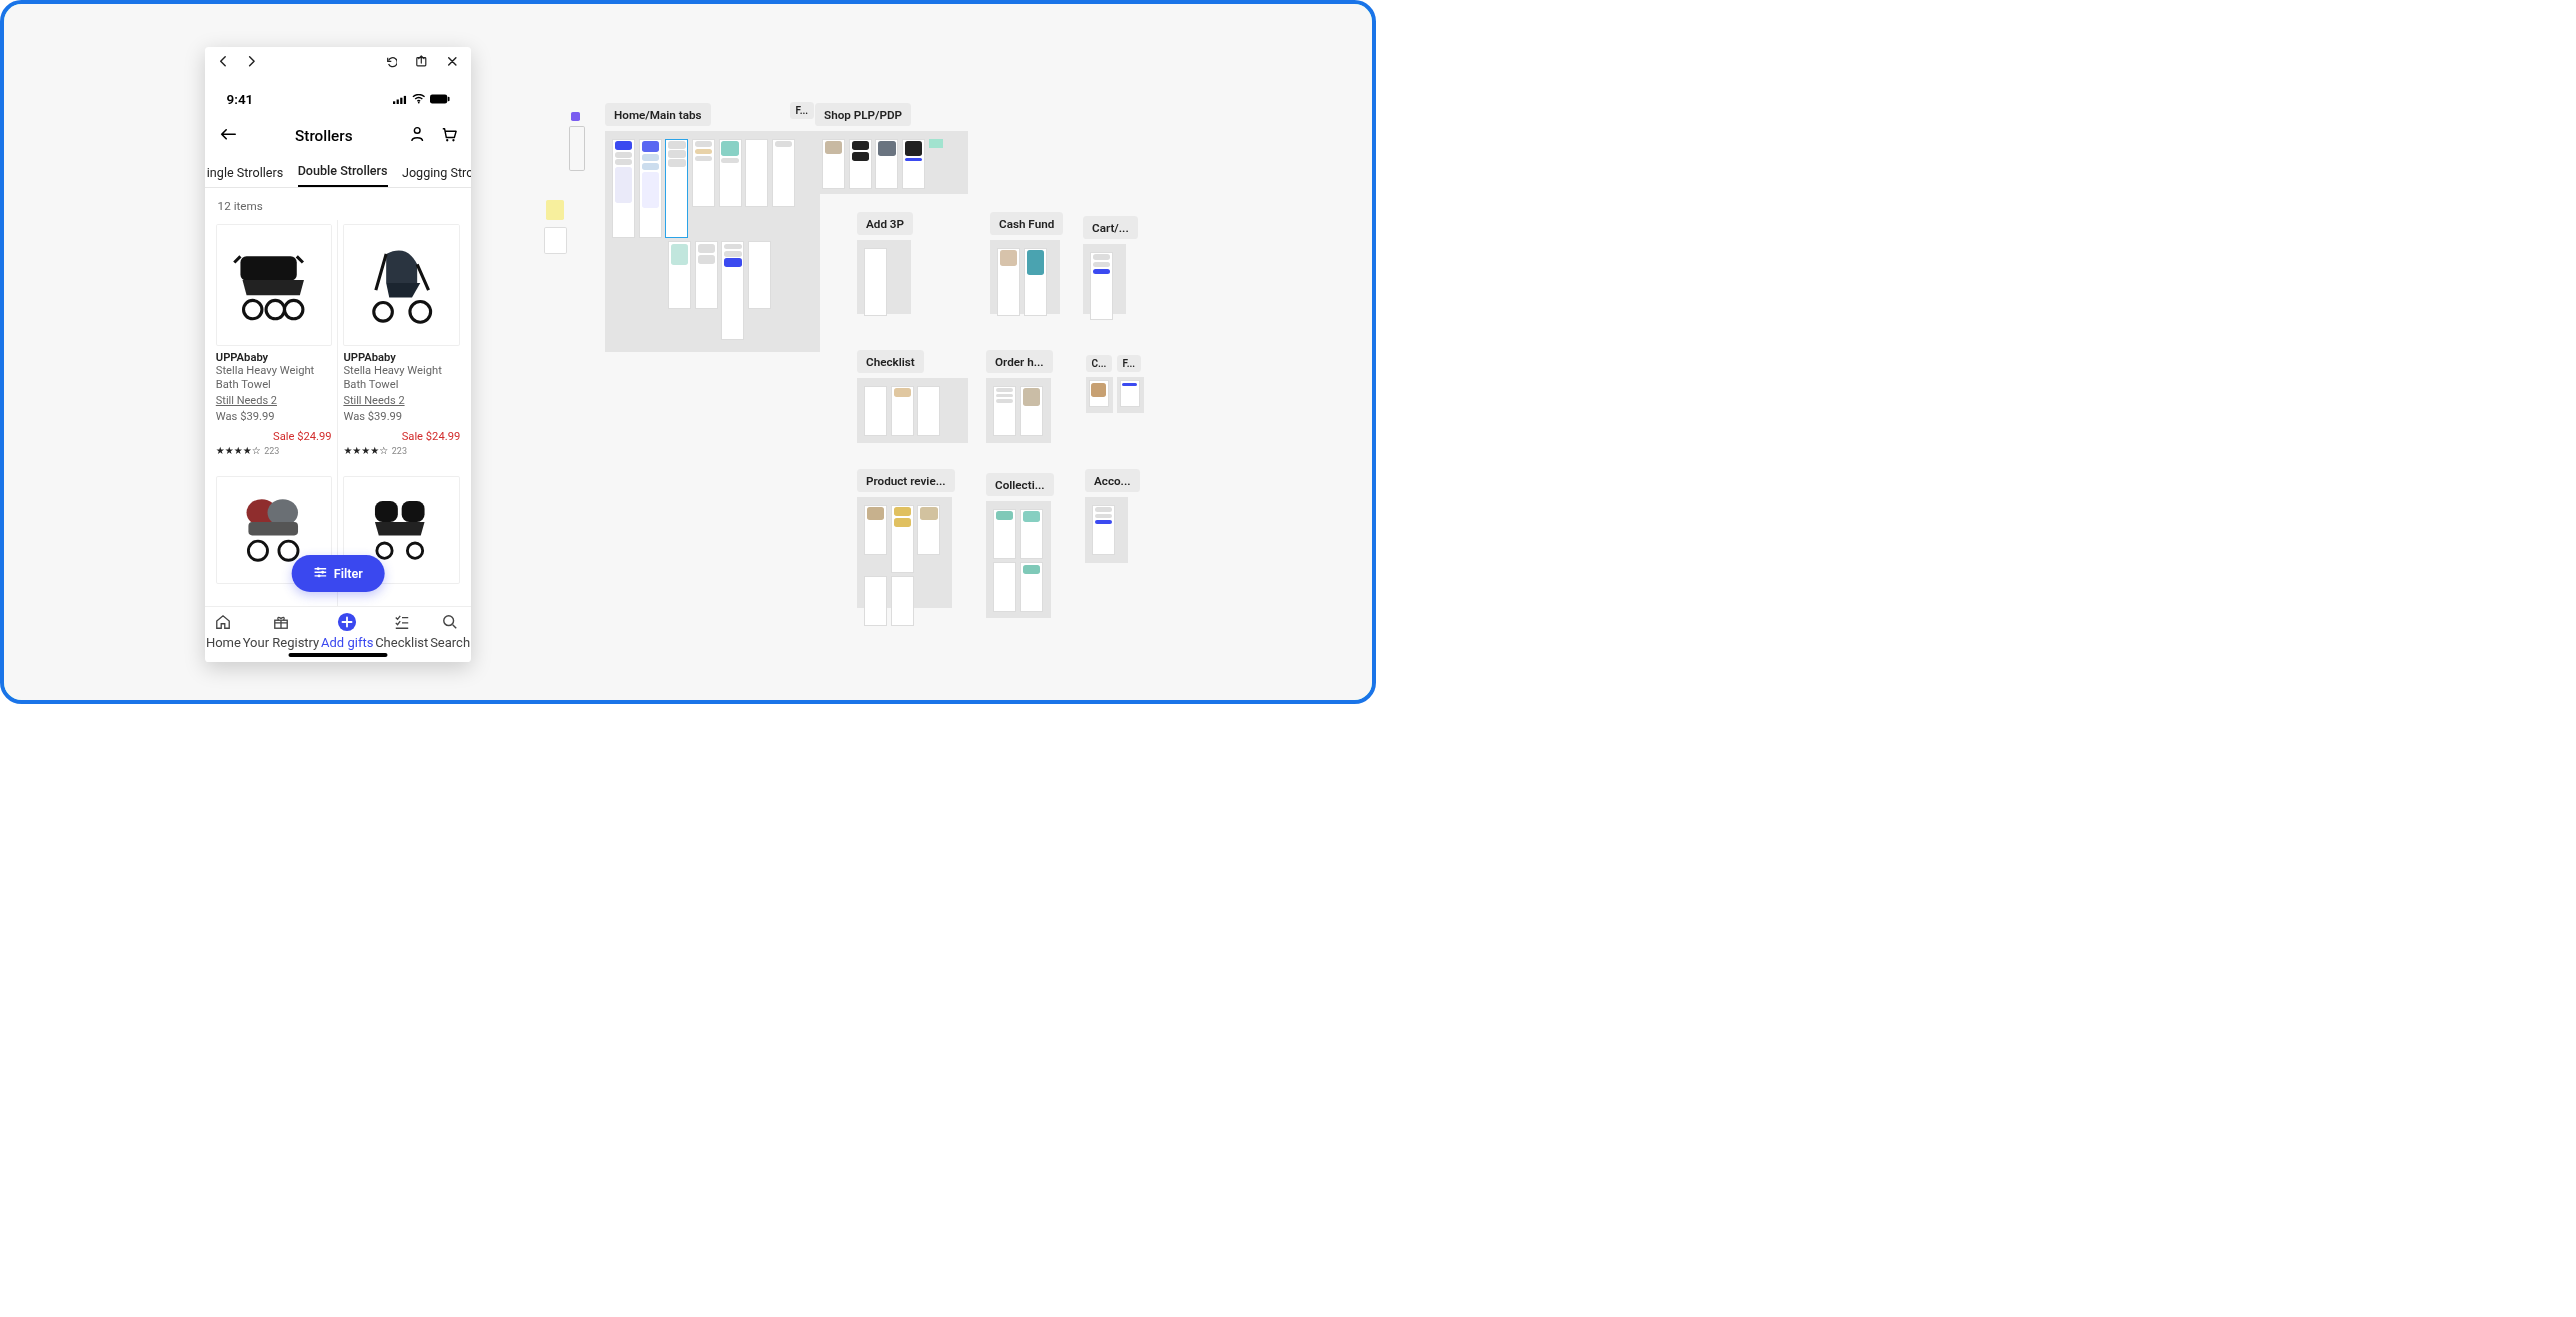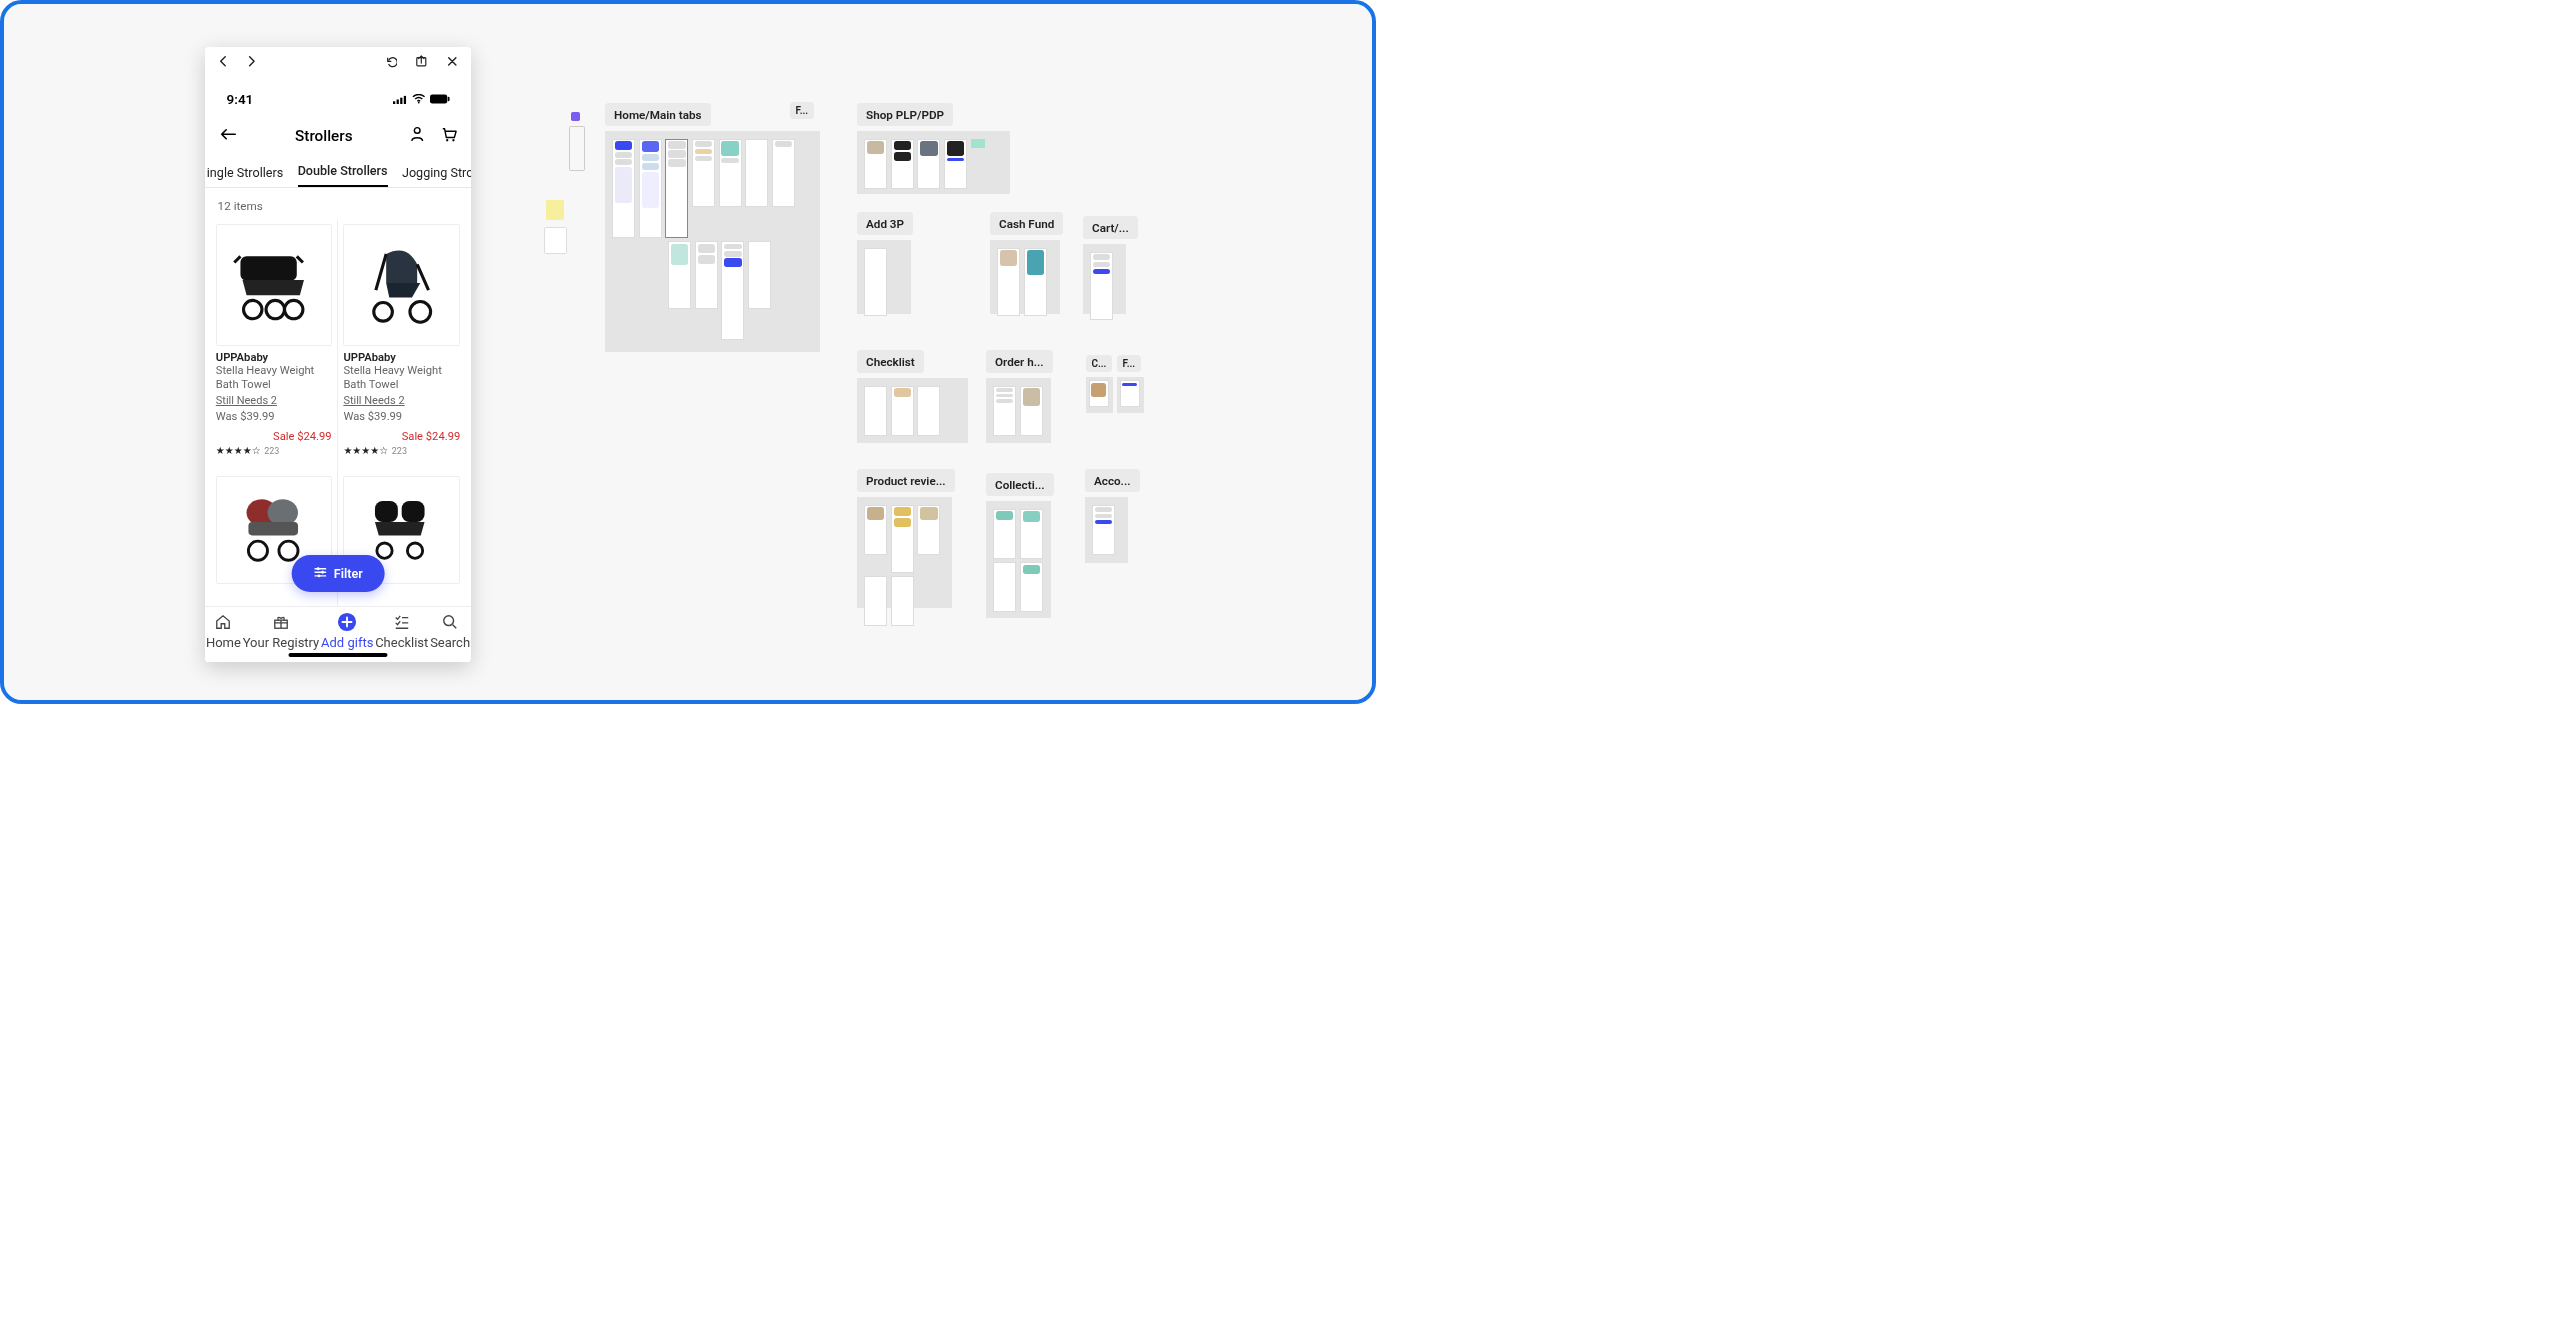--- a/index.html
+++ b/index.html
@@ -510,21 +510,21 @@
             <div class="fake-pill" style="height:9px;background:#3b4af0;"></div>
           </div>
         <div class="thumb tb-tall"></div>
       </div>
     </div>
 
     <div class="section" style="left:786px; top:97px;">
       <div class="section-label" style="font-size:10px; padding:2.7px 5.4px;">F...</div>
     </div>
 
-    <div class="section" style="left:853px; top:99px;">
+    <div class="section" style="left:811px; top:99px;">
       <div class="section-label">Shop PLP/PDP</div>
       <div class="thumbs-panel" style="width:153px; height:63px;">
         <div class="thumb tb-med">
             <div class="fake-pill" style="height:12.6px;background:#c8b9a2;"></div>
           </div>
         <div class="thumb tb-med">
             <div class="fake-pill" style="height:9px;background:#222;"></div>
             <div class="fake-pill" style="height:9px;background:#222;"></div>
           </div>
         <div class="thumb tb-med">

